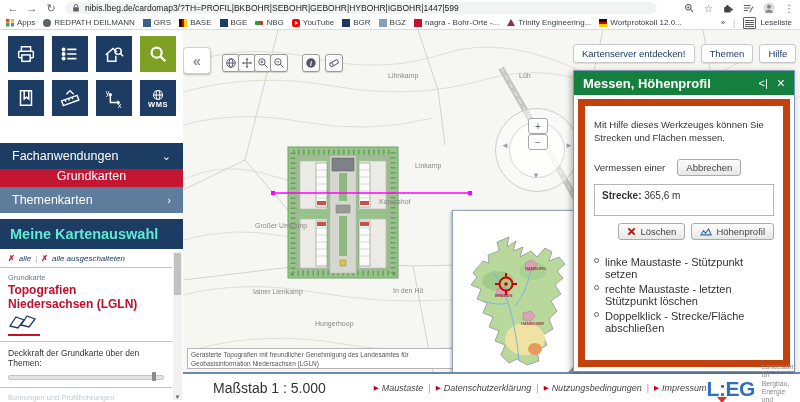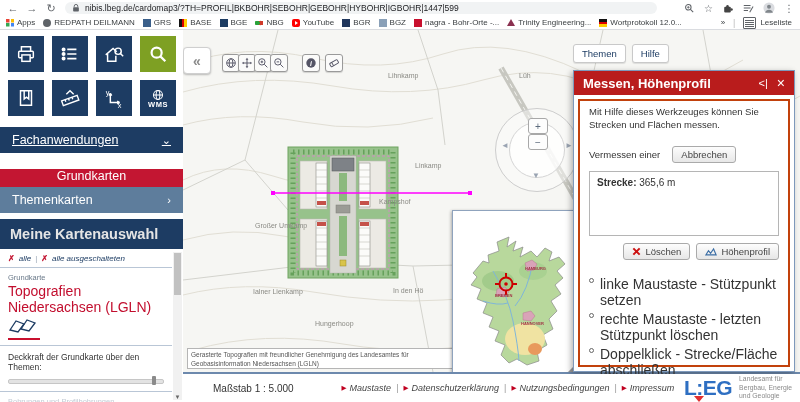--- a/index.html
+++ b/index.html
@@ -47,32 +47,32 @@
   .sidebar{position:absolute;left:0;top:30px;width:183px;height:372px;background:#fff;}
   .tools{position:absolute;left:8px;top:6px;display:grid;grid-template-columns:repeat(4,36px);
          grid-auto-rows:36px;gap:8px;}
   .tool{background:#1d3c63;display:flex;flex-direction:column;align-items:center;justify-content:center;cursor:pointer;}
   .tool.active{background:#7ea023;}
   .tool svg{display:block;}
   .wms-label{color:#fff;font-size:7.5px;font-weight:bold;margin-top:-2px;letter-spacing:.5px;}
   .menu{position:absolute;left:0;width:183px;height:26px;color:#fff;display:flex;align-items:center;
         padding:0 12px;box-sizing:border-box;font-size:12.5px;cursor:pointer;}
   .menu .chev{margin-left:auto;font-size:11px;}
-  .menu-1{top:97px;background:#1d3c63;text-decoration:underline;}
+  .menu-1{top:113px;background:#1d3c63;}
   .menu-2{top:139px;background:#c31632;flex-direction:column;}
   .menu-3{top:157px;background:#5e7d9c;}
-  .my-title{position:absolute;left:0;top:189px;width:183px;height:30px;background:#1d3c63;color:#e5e5e5;
+  .my-title{position:absolute;left:0;top:189px;width:183px;height:30px;background:#1d3c63;color:#5eead4;
             font-size:14.5px;font-weight:bold;display:flex;align-items:center;padding-left:10px;box-sizing:border-box;}
   .layer-list{position:absolute;left:0;top:219px;width:172px;height:153px;overflow:hidden;}
   .clear-row{display:flex;align-items:center;gap:4px;font-size:8px;font-style:italic;color:#1d3c63;
              padding:5px 8px 4px;border-bottom:1px solid #b9c6d6;}
   .redx{color:#c31632;font-weight:bold;font-style:normal;font-size:8px;}
   .sep{color:#9aa7b5;font-style:normal;}
   .cap{font-size:7.5px;color:#6b7a8a;padding:5px 8px 1px;}
-  .base-name{font-size:14px;font-weight:normal;color:#c20e2e;padding:0 8px;}
+  .base-name{font-size:12px;font-weight:bold;color:#c20e2e;padding:0 8px;}
   .map-glyph{padding:3px 8px 0;}
   .red-underline{width:32px;height:2px;background:#c8102e;margin:1px 8px 5px;}
   .hr{border-top:1px solid #b9c6d6;margin:0;}
   .opacity-label{font-size:8.5px;color:#333;padding:6px 8px 3px;}
   .slider{position:relative;height:10px;margin:0 8px 6px;}
   .slider .track{position:absolute;top:4px;left:0;right:0;height:3px;background:#e3e3e3;border:1px solid #c6c6c6;border-radius:2px;}
   .slider .thumb{position:absolute;top:1px;left:92%;width:4px;height:9px;background:#8a8a8a;border-radius:1px;}
   .grp-disabled .cap2{font-size:7.5px;color:#c3cbd5;padding:5px 8px 0;}
   .grp-disabled .lay2{font-size:10px;font-weight:bold;color:#bfc8d2;padding:1px 8px 5px;}
   .sb-track{position:absolute;right:1px;top:222px;width:9px;height:148px;background:#f1f1f1;}
@@ -109,41 +109,41 @@
   .ic0{left:72px;top:55px;}.ic1{left:42px;top:82px;}.ic2{left:68px;top:110px;}
   .inset-resize{position:absolute;right:1px;bottom:1px;width:0;height:0;
         border-left:7px solid transparent;border-bottom:7px solid #9a9a9a;}
 
   
   .top-btns{position:absolute;left:573px;top:44px;display:flex;gap:6px;}
   .tb{background:#fff;border:1px solid #c9c9c9;border-radius:3px;font-size:9.5px;color:#1d3c63;
       padding:3px 8px;box-shadow:0 1px 1px rgba(0,0,0,.1);white-space:nowrap;cursor:pointer;}
   .panel{position:absolute;left:573px;top:70px;width:222px;height:302px;background:#fff;
          border:1px solid #7e99bb;box-shadow:-2px 2px 6px rgba(0,0,0,.3);box-sizing:border-box;}
-  .panel-h{height:24px;background:#b91c1c;color:#fff;display:flex;align-items:center;
+  .panel-h{height:24px;background:#15803d;color:#fff;display:flex;align-items:center;
            padding:0 9px;font-size:13px;font-weight:bold;}
   .panel-h .ph-icons{margin-left:auto;display:flex;gap:9px;align-items:center;font-weight:normal;}
   .ph-collapse{font-size:11px;cursor:pointer;}
   .ph-close{font-size:14px;cursor:pointer;}
-  .panel-inner{position:absolute;left:4px;right:4px;top:28px;bottom:4px;border:2px solid #c2410c;
-               padding:5px 9px;font-size:9.5px;color:#333;box-sizing:border-box;}
+  .panel-inner{position:absolute;left:4px;right:4px;top:28px;bottom:4px;border:7px solid #c2410c;
+               padding:13px 9px;font-size:9.5px;color:#333;box-sizing:border-box;}
   .p-desc{line-height:1.35;}
   .measure-row{display:flex;align-items:center;gap:12px;margin:14px 0 8px;}
   .btn{background:linear-gradient(#fdfdfd,#e7e7e7);border:1px solid #aaa;border-radius:3px;
        padding:2px 8px;font-size:9.5px;color:#444;display:inline-flex;align-items:center;gap:4px;cursor:pointer;}
-  .strecke-box{border:1px solid #b5b5b5;height:65px;padding:5px 7px;font-size:10px;box-sizing:border-box;}
+  .strecke-box{border:1px solid #b5b5b5;height:32px;padding:5px 7px;font-size:10px;box-sizing:border-box;}
   .action-row{display:flex;justify-content:flex-end;gap:6px;margin-top:7px;}
   .hints{margin-top:16px;}
-  .hint{display:flex;align-items:flex-start;gap:6px;font-size:14px;color:#333;margin-bottom:3px;}
+  .hint{display:flex;align-items:flex-start;gap:6px;font-size:11px;color:#333;margin-bottom:3px;}
   .dot{width:3px;height:3px;border:1px solid #666;border-radius:50%;margin-top:2.5px;flex:0 0 auto;}
 
   
   .footer{position:absolute;left:183px;top:374px;width:617px;height:28px;background:#fff;
           display:flex;align-items:center;}
-  .scale{margin-left:30px;font-size:10px;color:#333;white-space:nowrap;}
+  .scale{margin-left:30px;font-size:14px;color:#333;white-space:nowrap;}
   .flinks{display:flex;align-items:center;gap:5px;margin-left:48px;font-size:9px;}
   .flink{display:flex;align-items:center;gap:3px;cursor:pointer;}
   .flink .arr{color:#c00020;font-size:6.5px;}
   .flink .ltx{font-style:italic;color:#444;}
   .flink-sep{color:#999;}
   .logo-wrap{margin-left:auto;margin-right:8px;display:flex;align-items:center;gap:7px;}
   .lbeg{position:relative;font-size:21px;font-weight:bold;color:#2e6fc2;letter-spacing:-.5px;line-height:1;}
   .lbeg::after{content:"";position:absolute;left:10px;bottom:-4px;border-left:5px solid transparent;
                border-right:5px solid transparent;border-top:6px solid #e03030;}
   .org{font-size:6.8px;color:#8a8a8a;line-height:1.25;}
@@ -518,20 +518,21 @@
         <circle cx="53" cy="73" r="1.8" fill="#cc0000"></circle>
       </svg>
       <span class="inset-city ic0">HAMBURG</span>
       <span class="inset-city ic1">BREMEN</span>
       <span class="inset-city ic2">HANNOVER</span>
       <div class="inset-resize"></div>
     </div>
   </div>
 
   <div class="top-btns">
+    <div class="tb">Kartenserver entdecken!</div>
     <div class="tb">Themen</div>
     <div class="tb">Hilfe</div>
   </div>
 
   <div class="panel">
     <div class="panel-h">
       <span>Messen, Höhenprofil</span>
       <span class="ph-icons">
         <span class="ph-collapse">&lt;|</span>
         <span class="ph-close">×</span>

